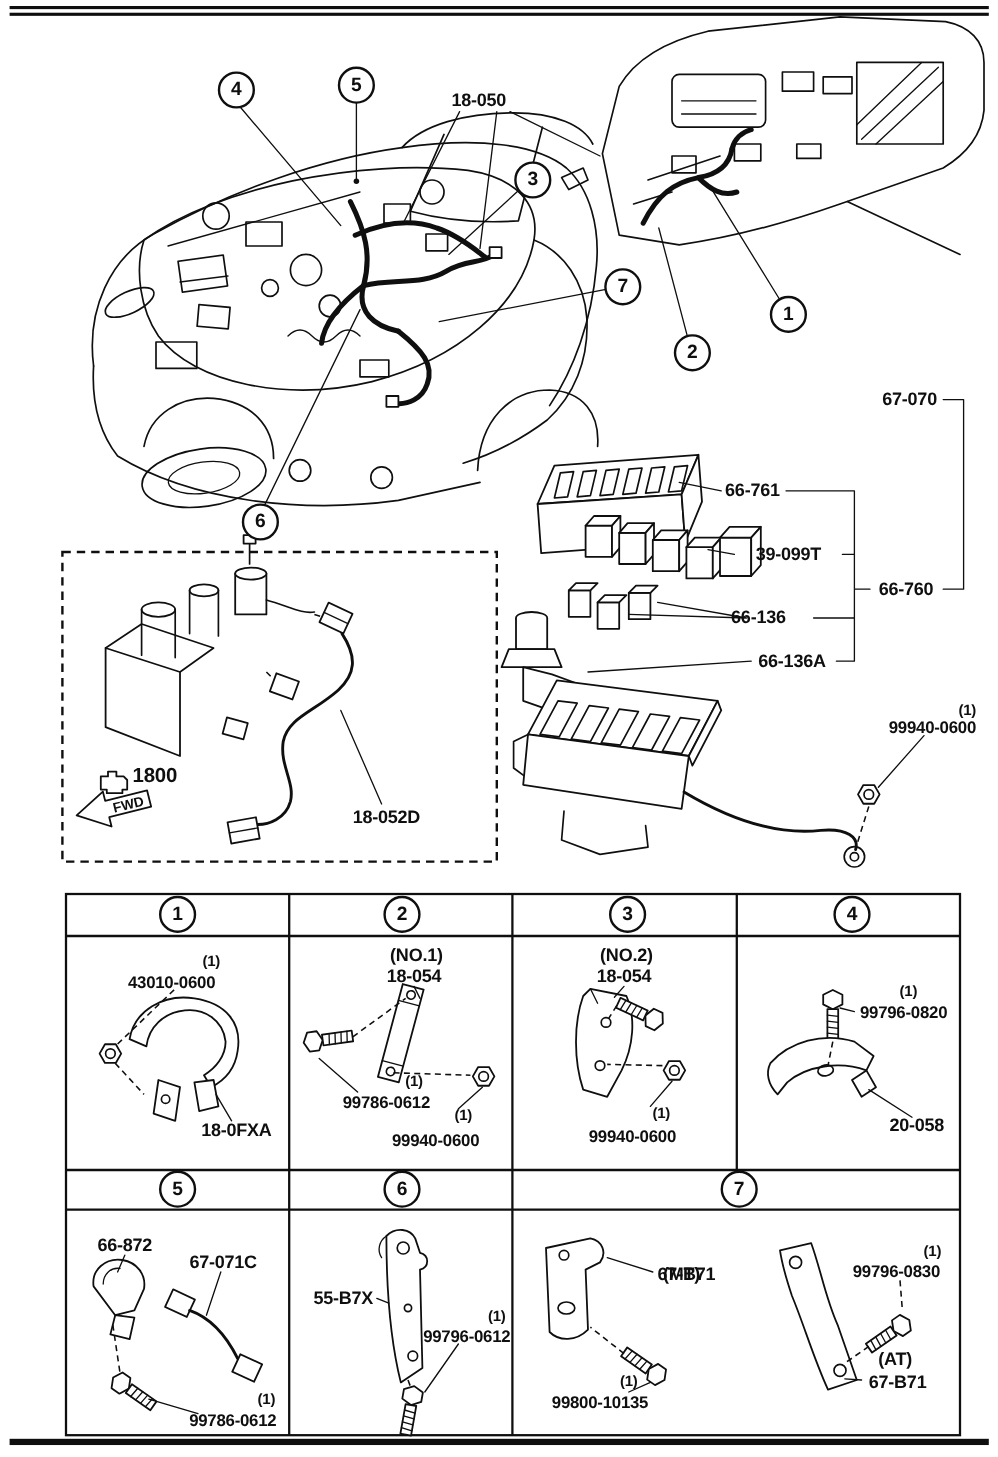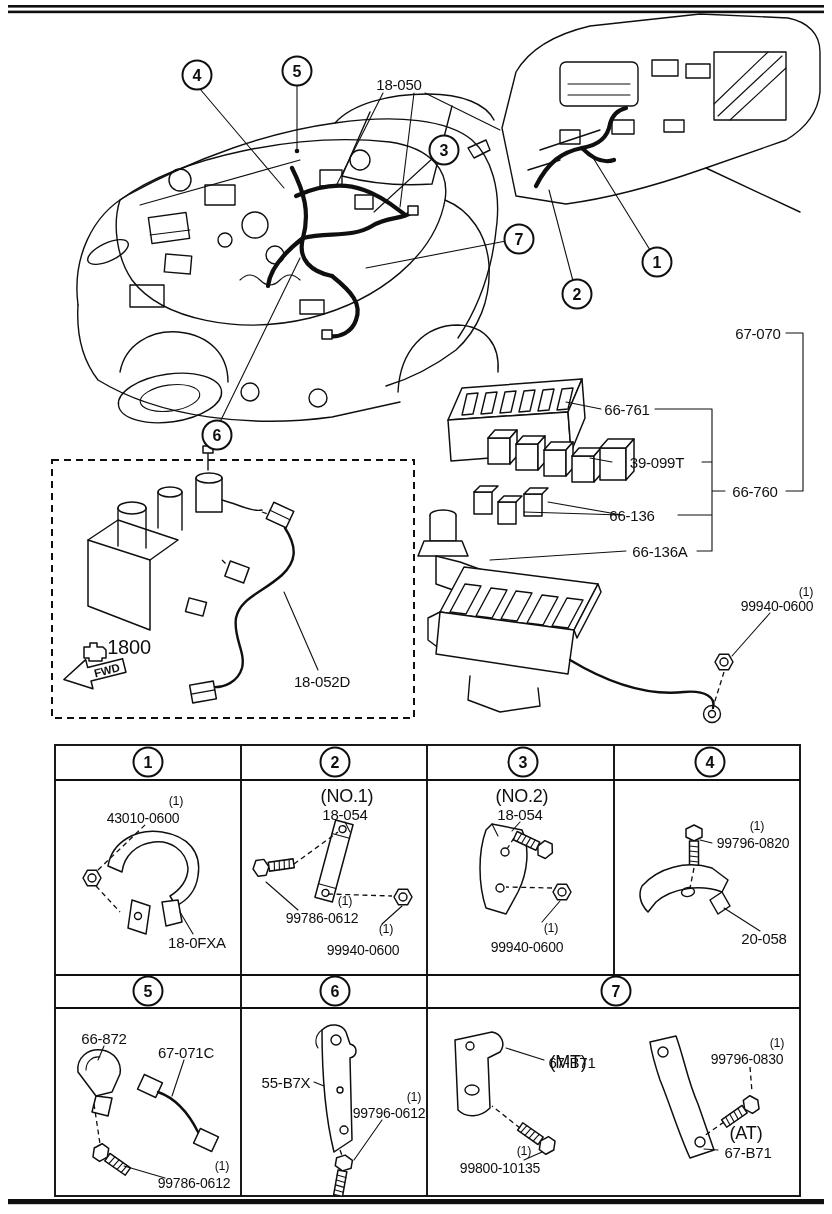--- a/index.html
+++ b/index.html
@@ -8,25 +8,25 @@
   svg.art{position:absolute;left:0;top:0}
   svg .s{stroke:#0f0f0f;fill:none;stroke-width:1.4px;stroke-linecap:round;stroke-linejoin:round}
   svg .t{stroke-width:1.1px}
   svg .s2{stroke:#0f0f0f;fill:none;stroke-width:1.9px;stroke-linejoin:miter}
   svg .b{stroke:#0f0f0f;fill:none;stroke-width:4.2px;stroke-linecap:round}
   svg .b2{stroke:#0f0f0f;fill:none;stroke-width:2.4px;stroke-linecap:round}
   svg .w{fill:#fff;stroke:#0f0f0f;stroke-width:1.5px;stroke-linejoin:round}
   svg .d{stroke:#0f0f0f;fill:none;stroke-width:1.3px;stroke-dasharray:5 3.6}
   svg .k{fill:#0f0f0f;stroke:none}
   svg text{font-family:"Liberation Sans",sans-serif;font-weight:bold;fill:#0f0f0f}
-  .lbl{position:absolute;transform:translate(-50%,-50%);font-weight:normal;font-size:14px;
+  .lbl{position:absolute;transform:translate(-50%,-50%);font-weight:bold;font-size:14px;
        white-space:nowrap;letter-spacing:-0.2px}
   .lg{font-size:15px}
   .sm{font-size:12.5px}
-  .note{font-size:18px}
+  .note{font-size:15px}
   .callout{position:absolute;width:27px;height:27px;border:2px solid #0f0f0f;border-radius:50%;
            display:flex;align-items:center;justify-content:center;font-weight:bold;font-size:16px;
            transform:translate(-50%,-50%);background:#fff}
 </style>
 </head>
 <body>
 
 <div class="page">
 
 <svg class="art" width="832" height="1214" viewBox="0 0 832 1214">
@@ -369,21 +369,21 @@
 <div class="lbl lg" style="left:399px;top:84px">18-050</div>
 <div class="lbl lg" style="left:758px;top:333px">67-070</div>
 <div class="lbl lg" style="left:627px;top:409px">66-761</div>
 <div class="lbl lg" style="left:657px;top:462px">39-099T</div>
 <div class="lbl lg" style="left:755px;top:491px">66-760</div>
 <div class="lbl lg" style="left:632px;top:515px">66-136</div>
 <div class="lbl lg" style="left:660px;top:551px">66-136A</div>
 <div class="lbl sm" style="left:806px;top:592px">(1)</div>
 <div class="lbl" style="left:777px;top:606px">99940-0600</div>
 
-<div class="lbl" style="left:129px;top:647px;font-size:20px">1800</div>
+<div class="lbl" style="left:129px;top:647px;font-size:17px">1800</div>
 <div class="lbl lg" style="left:322px;top:681px">18-052D</div>
 
 <div class="callout" style="left:148px;top:762px">1</div>
 <div class="callout" style="left:335px;top:762px">2</div>
 <div class="callout" style="left:523px;top:762px">3</div>
 <div class="callout" style="left:710px;top:762px">4</div>
 <div class="callout" style="left:148px;top:991px">5</div>
 <div class="callout" style="left:335px;top:991px">6</div>
 <div class="callout" style="left:616px;top:991px">7</div>
 

